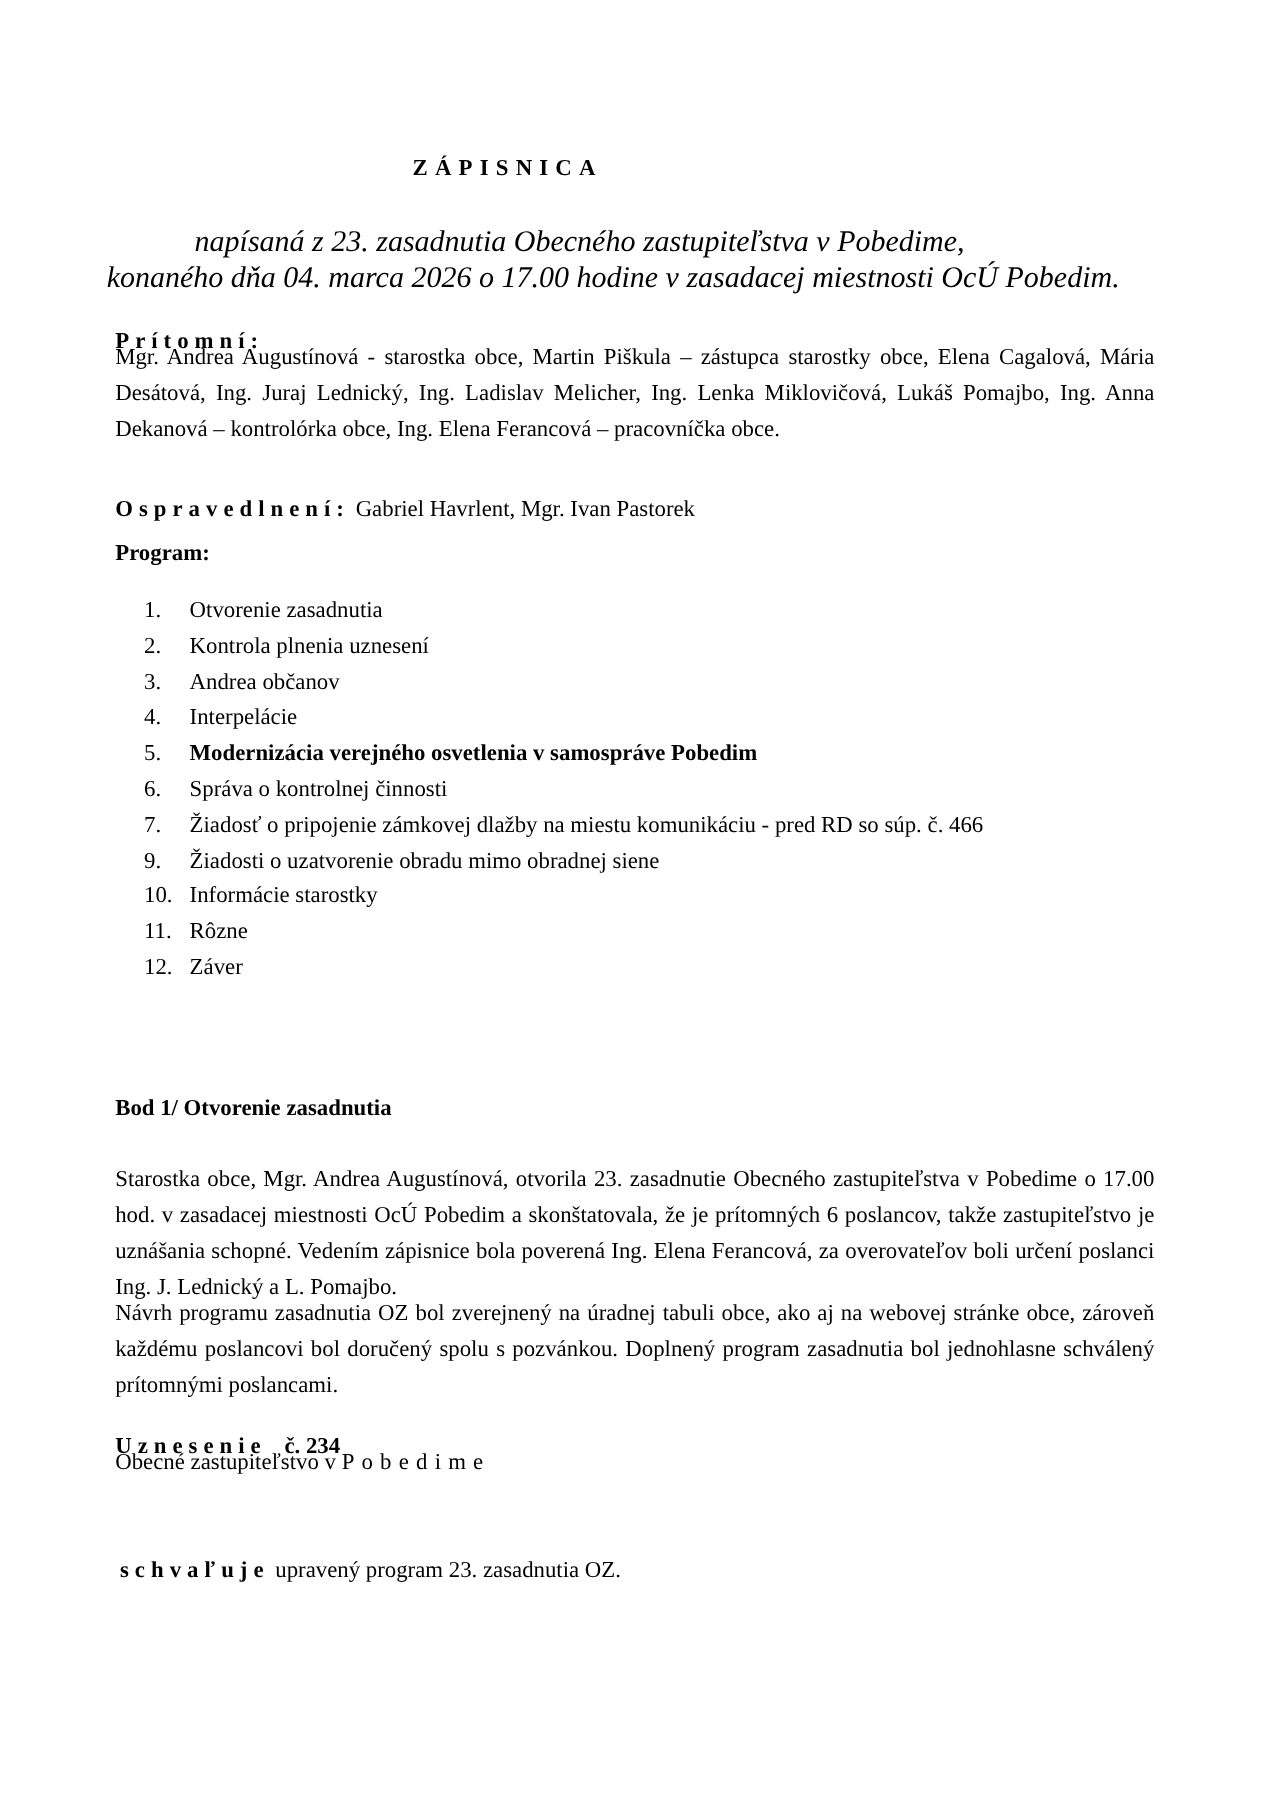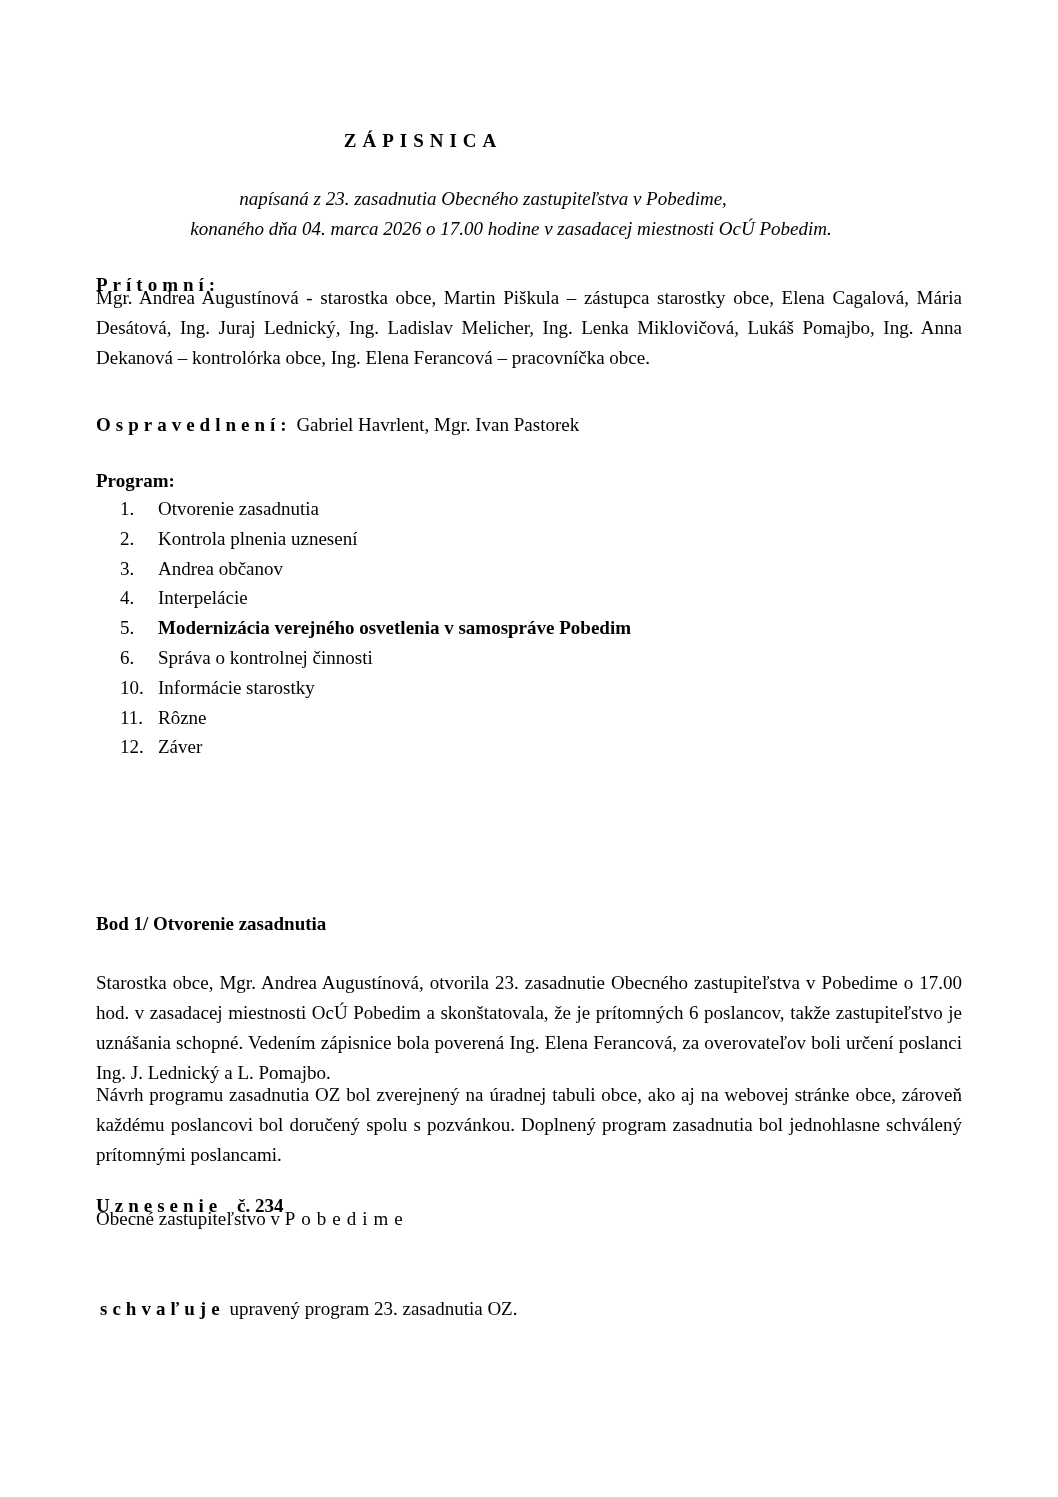--- a/index.html
+++ b/index.html
@@ -6,25 +6,25 @@
   body {
     width: 1058px; height: 1497px; position: relative; overflow: hidden;
     font-family: "Liberation Serif", serif; color: #000; font-size: 19px;
   }
   .abs { position: absolute; }
   .title {
     top: 130px; left: 0; width: 846px; text-align: center;
     font-weight: bold; font-size: 19px; letter-spacing: 6px;
   }
   .subtitle {
-    left: 0; width: 966px; text-align: center; font-style: italic; font-size: 19px;
+    left: 0; width: 966px; text-align: center; font-style: italic; font-size: 25px;
   }
   .spaced { letter-spacing: 5px; font-weight: bold; }
   .para { left: 96px; width: 866px; line-height: 30px; text-align: justify; }
-  .program-label { left: 96px; top: 470px; font-weight: bold; }
+  .program-label { left: 96px; top: 451px; font-weight: bold; }
   .prog-list { left: 120px; top: 494px; margin: 0; padding: 0; list-style: none; }
   .prog-list li { height: 29.8px; line-height: 30px; white-space: nowrap; }
   .prog-num { display: inline-block; width: 38px; }
   .bold-item { font-weight: bold; }
   .heading { left: 96px; font-weight: bold; }
 </style>
 </head>
 <body>
 
 <div class="abs title">ZÁPISNICA</div>
@@ -39,20 +39,22 @@
 </div>
 
 <div class="abs program-label">Program:</div>
 <ol class="abs prog-list">
   <li><span class="prog-num">1.</span><span>Otvorenie zasadnutia</span></li>
   <li><span class="prog-num">2.</span><span>Kontrola plnenia uznesení</span></li>
   <li><span class="prog-num">3.</span><span>Andrea občanov</span></li>
   <li><span class="prog-num">4.</span><span>Interpelácie</span></li>
   <li><span class="prog-num">5.</span><span class="bold-item">Modernizácia verejného osvetlenia v samospráve Pobedim</span></li>
   <li><span class="prog-num">6.</span><span>Správa o kontrolnej činnosti</span></li>
+  <li><span class="prog-num">7.</span><span>Žiadosť o pripojenie zámkovej dlažby na miestu komunikáciu -  pred RD so súp. č. 466</span></li>
+  <li><span class="prog-num">9.</span><span>Žiadosti o uzatvorenie obradu mimo obradnej siene</span></li>
   <li><span class="prog-num">10.</span><span>Informácie starostky</span></li>
   <li><span class="prog-num">11.</span><span>Rôzne</span></li>
   <li><span class="prog-num">12.</span><span>Záver</span></li>
 </ol>
 
 <div class="abs heading" style="top:913px;">Bod 1/  Otvorenie zasadnutia</div>
 <div class="abs para" style="top:968px;">Starostka obce, Mgr. Andrea Augustínová, otvorila 23. zasadnutie Obecného zastupiteľstva v Pobedime o 17.00 hod. v zasadacej miestnosti OcÚ Pobedim a skonštatovala, že je prítomných 6 poslancov, takže zastupiteľstvo je uznášania schopné. Vedením zápisnice bola poverená Ing. Elena Ferancová, za overovateľov boli určení poslanci Ing. J. Lednický  a L. Pomajbo.</div>
 <div class="abs para" style="top:1080px;">Návrh programu zasadnutia OZ bol zverejnený na úradnej tabuli obce, ako aj na webovej stránke obce, zároveň každému poslancovi bol doručený spolu s pozvánkou. Doplnený program zasadnutia bol jednohlasne schválený prítomnými poslancami.</div>
 
 <div class="abs" style="left:96px; top:1195px; font-weight:bold;">

